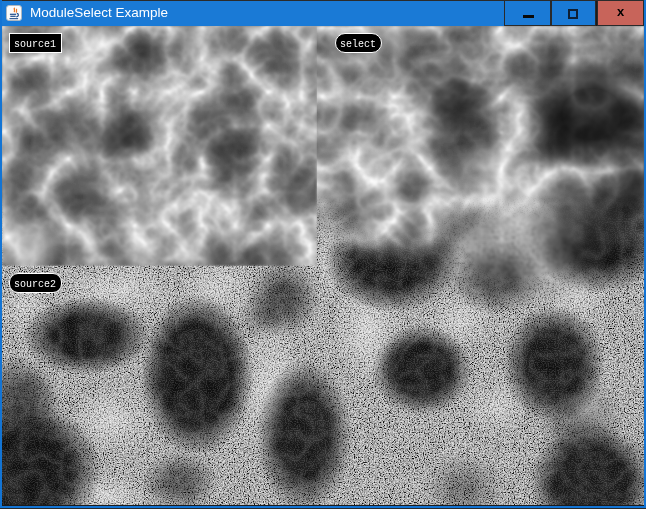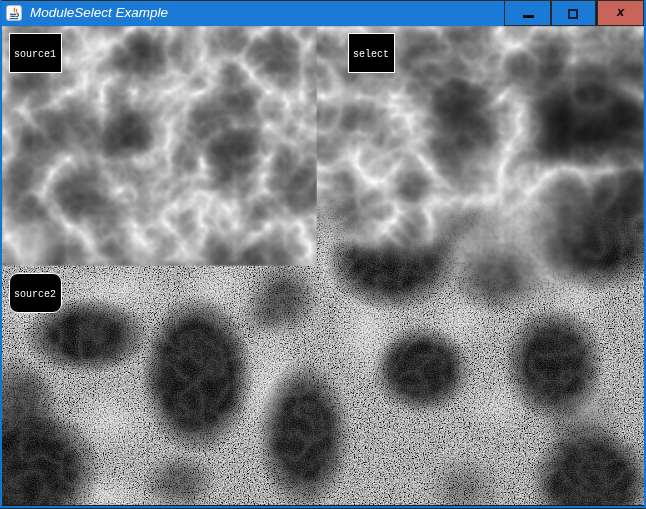--- a/index.html
+++ b/index.html
@@ -6,41 +6,41 @@
   #win{position:relative;width:646px;height:509px;overflow:hidden;background:#1b1b1b;
        font-family:"Liberation Sans", sans-serif;}
   
   #borders{position:absolute;inset:0;pointer-events:none;z-index:50;}
   #borders .l{position:absolute;left:0;top:0;width:2px;height:509px;background:#1374d4;}
   #borders .r{position:absolute;right:0;top:0;width:2px;height:509px;background:#1374d4;}
   #borders .b{position:absolute;left:0;bottom:0px;width:646px;height:3px;background:#1374d4;}
   #borders .bb{position:absolute;left:0;bottom:0;width:646px;height:1px;background:#2a2a2a;}
   #borders .t{position:absolute;left:0;top:0;width:646px;height:1px;background:#2b2b2b;}
 
-  #titlebar{position:absolute;left:0;top:0;width:530px;height:26px;background:#1a7ad6;z-index:40;font-style:italic;}
+  #titlebar{position:absolute;left:0;top:0;width:530px;height:26px;background:#1a7ad6;z-index:40;}
   #title{position:absolute;left:30px;top:5px;color:#fff;font-size:13.5px;line-height:16px;}
   #icon{position:absolute;left:6px;top:5px;width:16px;height:16px;}
 
   .tbtn{position:absolute;top:0;height:24px;border:1px solid #2a2a2a;box-sizing:content-box;}
   #btn-min{left:504px;width:45px;background:#1a7ad6;}
   #btn-max{left:551px;width:43px;background:#1a7ad6;}
   #btn-close{left:597px;width:45px;background:#c8645a;}
   #btn-min .dash{position:absolute;left:18px;top:14px;width:11px;height:3px;background:#0a0a0a;}
   #btn-max .sq{position:absolute;left:16px;top:8px;width:6px;height:6px;border:2px solid #0f1f33;}
   #btn-close .x{position:absolute;left:0;top:3px;width:100%;text-align:center;color:#000;
       font-size:13px;font-weight:bold;font-family:"Liberation Sans",sans-serif;}
 
   #content{position:absolute;left:2px;top:26px;width:642px;height:479px;overflow:hidden;background:#777;}
   .layer{position:absolute;left:0;top:0;}
 
   
-  .lbl{position:absolute;z-index:30;background:#000;border:1.5px solid #fff;padding:13px 4px;}
+  .lbl{position:absolute;z-index:30;background:#000;border:1.5px solid #fff;padding:3px 4px;}
   .lbl svg{display:block;}
   #lbl1{left:7px;top:7px;}
-  #lbl2{left:346px;top:7px;}
+  #lbl2{left:333px;top:7px;border-radius:10px;}
   #lbl3{left:7px;top:247px;border-radius:9px;}
 </style>
 </head>
 <body>
 <div id="win">
   <div id="content">
 
     <svg class="layer" width="642" height="480" viewBox="0 0 642 480">
       <defs>
         <filter id="fClouds" x="0" y="0" width="100%" height="100%">

